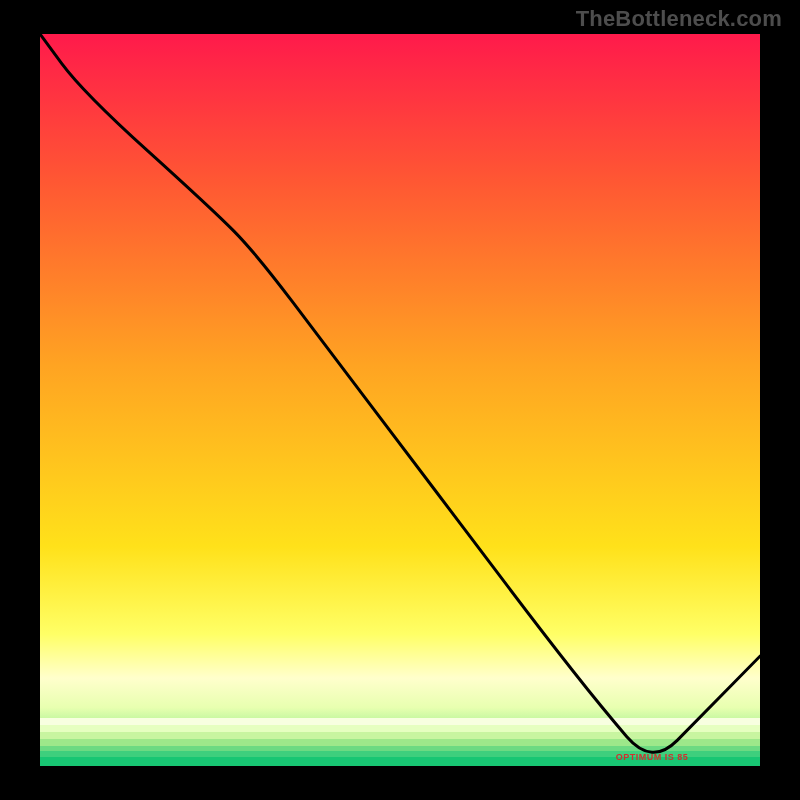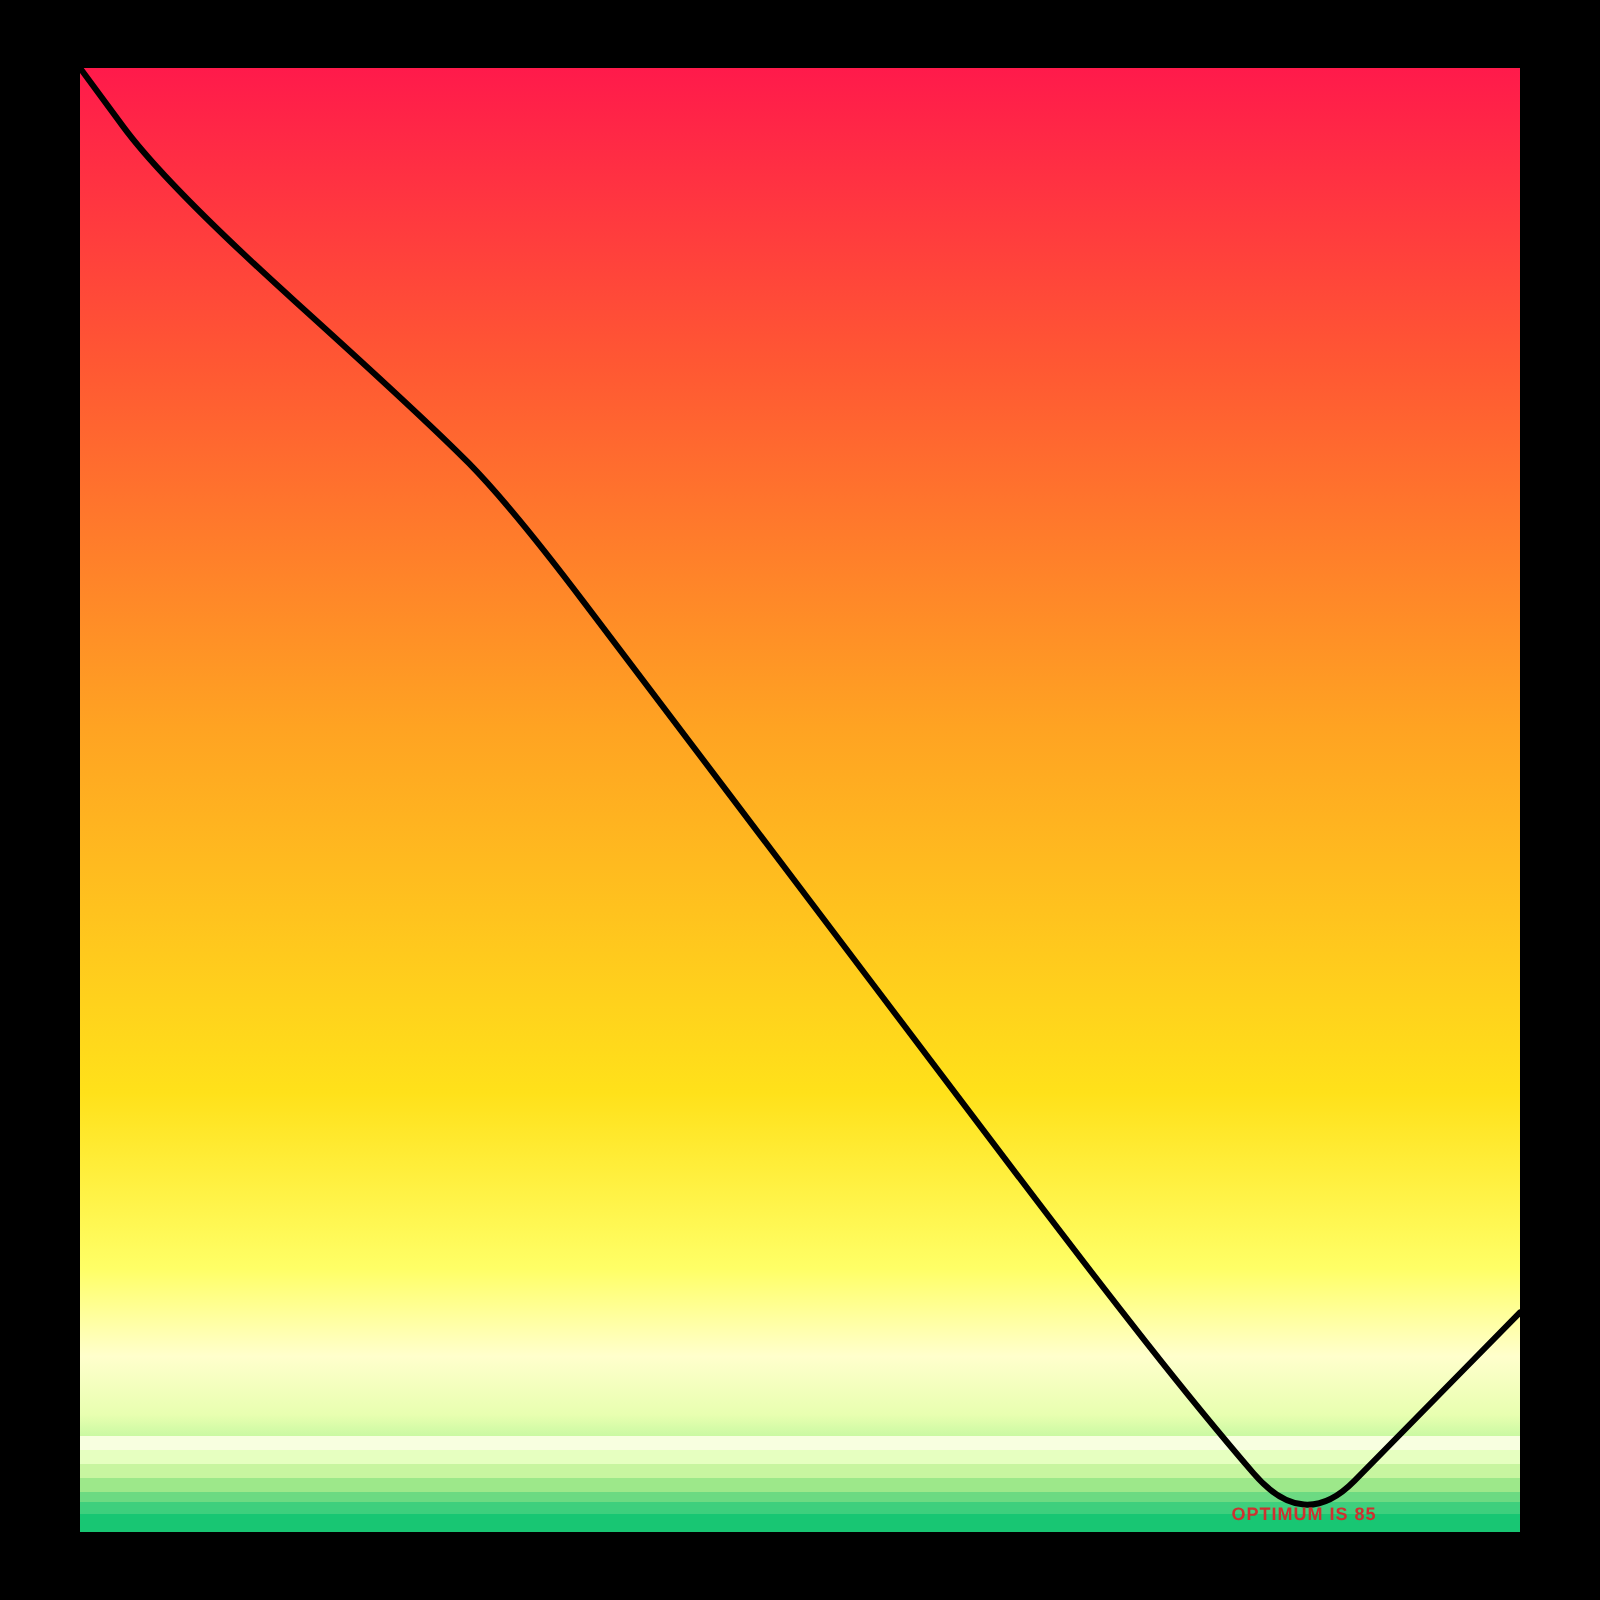--- a/index.html
+++ b/index.html
@@ -58,20 +58,21 @@
     letter-spacing: 0.5px;
     transform: translateX(-50%);
     white-space: nowrap;
   }
 </style>
 </head>
 <body>
 
 <div class="frame">
 
+  <div class="attribution">TheBottleneck.com</div>
 
   <div class="plot">
 
     <svg class="curve" viewBox="0 0 720 732" preserveAspectRatio="none">
       <defs>
         <linearGradient id="bg-grad" x1="0" y1="0" x2="0" y2="1">
             <stop offset="0.00%" stop-color="#ff1a4b"></stop>
             <stop offset="20.00%" stop-color="#ff5733"></stop>
             <stop offset="45.00%" stop-color="#ffa322"></stop>
             <stop offset="70.00%" stop-color="#ffe11a"></stop>

